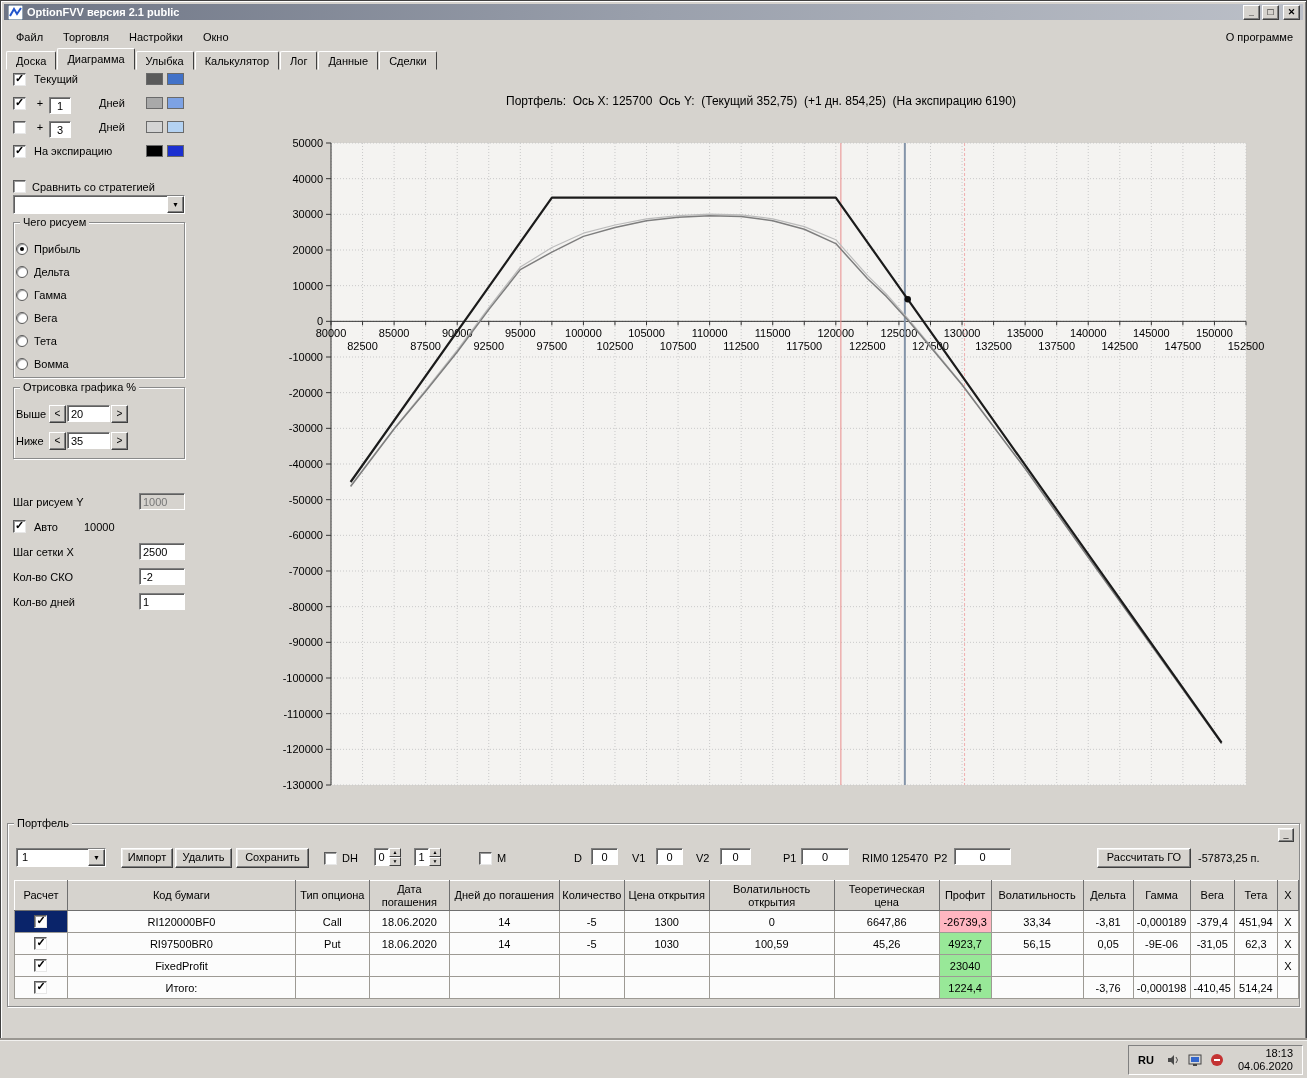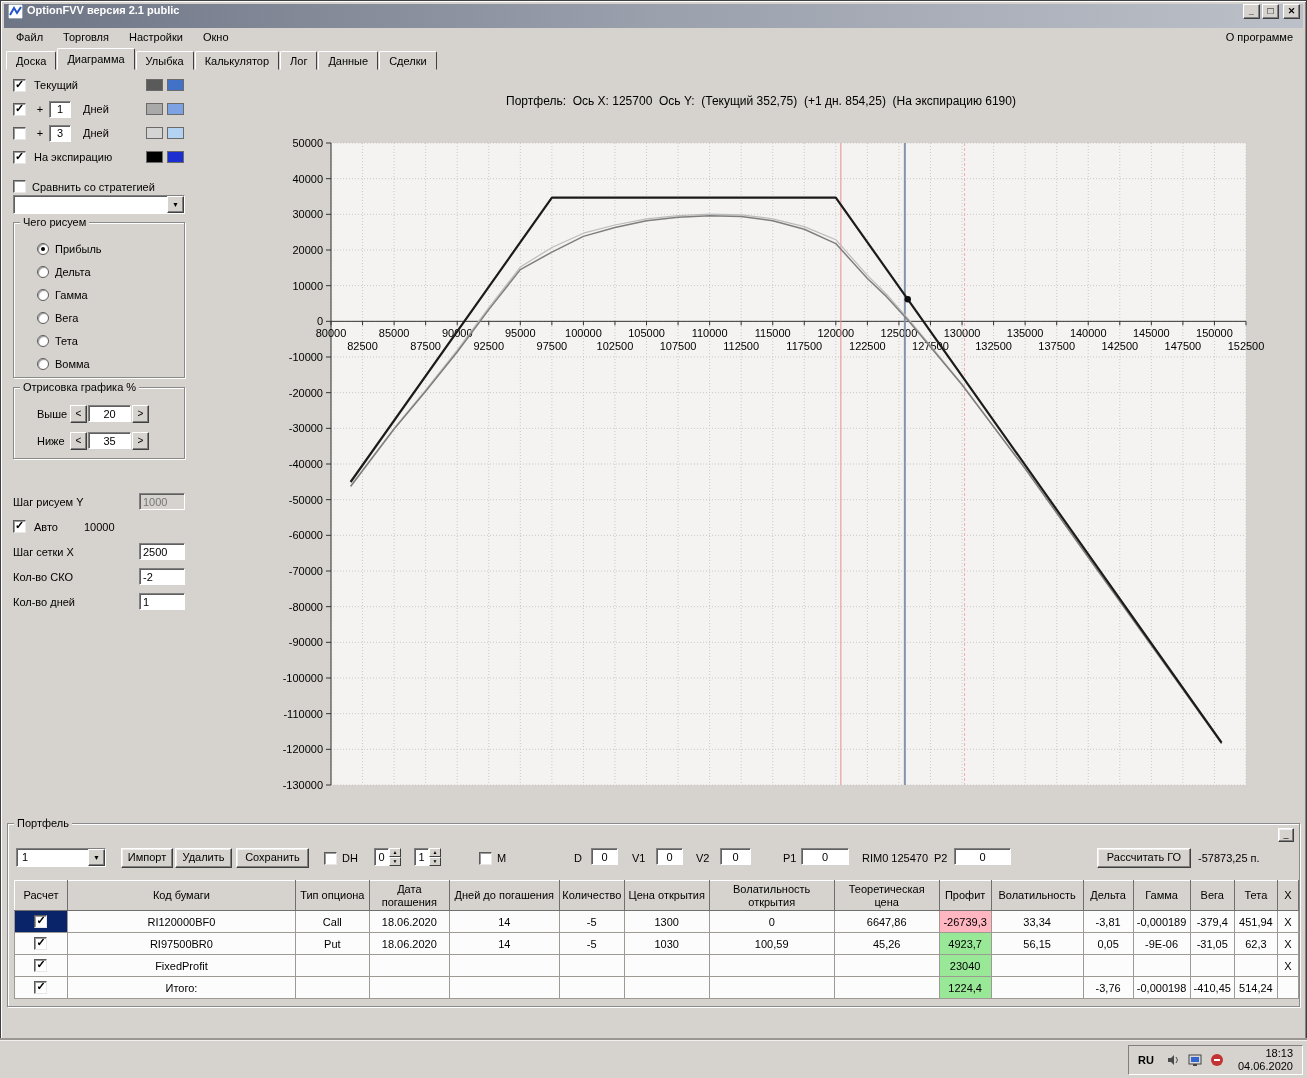--- a/index.html
+++ b/index.html
@@ -1,81 +1,81 @@
 <!DOCTYPE html>
 <html><head>
 <meta charset="utf-8">
 <style>
   *{box-sizing:border-box;margin:0;padding:0;cursor:default}
   html,body{width:1307px;height:1078px;overflow:hidden;background:#808080;
     font-family:"Liberation Sans",sans-serif;font-size:11px;color:#000}
   .window{position:absolute;left:0;top:0;width:1307px;height:1040px;background:#d6d3ce;
     border:1px solid #404040;box-shadow:inset 1px 1px 0 #fff,inset -1px -1px 0 #808080}
   
-  .titlebar{position:absolute;left:3px;top:3px;right:3px;height:24px;
-    background:linear-gradient(90deg,#6e7585,#9aa0ac,#bcc0c8);display:flex;align-items:flex-start;
+  .titlebar{position:absolute;left:3px;top:3px;right:3px;height:16px;
+    background:linear-gradient(90deg,#6e7585,#9aa0ac,#bcc0c8);display:flex;align-items:center;
     padding:0 2px;color:#fff;font-weight:bold}
   .t-icon{width:15px;height:15px;margin:0 4px 0 2px;flex:0 0 auto}
   .win-btns{margin-left:auto;display:flex;gap:2px;padding-right:1px}
   .win-btn{width:17px;height:15px;background:#d6d3ce;border:1px solid;border-color:#fff #404040 #404040 #fff;
     box-shadow:inset -1px -1px 0 #808080;font-size:9px;line-height:12px;text-align:center;color:#000;font-weight:bold}
   .win-btn.close{margin-left:2px}
   .win-btn.min::before{content:"_"}
   .win-btn.max::before{content:"□";font-size:10px}
   .win-btn.close::before{content:"✕"}
   
   .menubar{position:absolute;left:5px;top:25px;right:5px;height:21px;display:flex;align-items:center}
   .menu-item{padding:3px 10px}
   .menu-right{margin-left:auto;padding:3px 8px}
   
   .tabstrip{position:absolute;left:5px;top:47px;right:5px;height:22px;display:flex;align-items:flex-end}
   .tab{height:19px;padding:3px 9px 0;background:#d6d3ce;border:1px solid;border-color:#fff #404040 #d6d3ce #fff;
     border-radius:2px 2px 0 0;margin-right:1px}
   .tab.active{height:22px;padding-top:4px;position:relative;z-index:2}
   
   .left-panel{position:absolute;left:12px;top:66px;width:172px;padding-top:6px}
-  .toggle-row{display:flex;align-items:center;height:24px}
+  .toggle-row{display:flex;height:24px}
   .cb{width:13px;height:13px;background:#fff;border:1px solid;border-color:#5a5a5a #e8e8e8 #e8e8e8 #5a5a5a;
     box-shadow:inset 1px 1px 0 #9a9a9a;display:inline-block;flex:0 0 auto;
     font-size:11px;line-height:11px;text-align:center;font-weight:bold}
   .cb.on::before{content:"✓";position:relative;top:-1px}
   .plus{margin-left:9px;width:10px;text-align:center}
   .days-input{width:22px;height:16px;margin-left:4px;text-align:center}
   .tlabel{margin-left:8px}
-  .toggle-row.hasdays .tlabel{margin-left:12px}
+  .toggle-row.hasdays .tlabel{margin-left:28px}
   .swatches{margin-left:auto;display:flex;gap:4px;margin-right:1px}
   .swatch{width:17px;height:12px;display:inline-block;border:1px solid #6a6a6a}
   .compare-row{display:flex;align-items:flex-end;height:24px}
   .compare-row .tlabel{margin-left:6px}
   .tin{background:#fff;border:1px solid;border-color:#808080 #fff #fff #808080;
     box-shadow:inset 1px 1px 0 #5f5f5f;height:17px;font-family:"Liberation Sans",sans-serif;font-size:11px;padding:0 3px}
   .tin:disabled,.tin.dis{background:#d6d3ce;color:#777}
   .combo{display:flex;height:19px;margin-top:2px;border:1px solid;border-color:#808080 #fff #fff #808080;
     box-shadow:inset 1px 1px 0 #5f5f5f;background:#fff}
   .combo .field{flex:1;padding:2px 4px}
   .combo .drop{width:17px;background:#d6d3ce;border:1px solid;border-color:#fff #404040 #404040 #fff;
     box-shadow:inset -1px -1px 0 #808080;text-align:center;font-size:7px;line-height:16px}
   .combo .drop::before{content:"▼"}
   .group{border:1px solid #8a8a8a;box-shadow:inset 1px 1px 0 #fff,1px 1px 0 #fff;position:relative;
-    padding:14px 23px 4px}
+    padding:14px 2px 4px}
   .group-title{position:absolute;top:-7px;left:6px;background:#d6d3ce;padding:0 3px}
   .group-draw{margin-top:8px;height:156px}
   .radio-row{display:flex;align-items:center;height:23px}
   .radio{width:12px;height:12px;border-radius:50%;background:#fff;border:1px solid #5a5a5a;
     box-shadow:inset 1px 1px 1px #9a9a9a;position:relative;flex:0 0 auto}
   .radio.on::after{content:"";position:absolute;left:3px;top:3px;width:4px;height:4px;border-radius:50%;background:#000}
   .rlabel{margin-left:6px}
   .group-range{margin-top:9px;height:72px;padding-top:12px}
   .range-row{display:flex;align-items:center;height:27px;gap:1px}
   .rg-label{width:32px}
   .sbtn{width:17px;height:18px;background:#d6d3ce;border:1px solid;border-color:#fff #404040 #404040 #fff;
     box-shadow:inset -1px -1px 0 #808080;text-align:center;line-height:16px;font-size:10px}
   .sbtn.dec::before{content:"<"}
   .sbtn.inc::before{content:">"}
-  .range-input{width:43px;text-align:center}
+  .range-input{width:43px;}
   .fieldrows{margin-top:30px}
   .field-row{display:flex;align-items:center;height:25px}
   .field-row .flabel{flex:1}
   .field-row .tin{width:46px}
   .auto-extra{margin-left:26px}
   
   .chart-title{position:absolute;left:250px;top:93px;width:1020px;text-align:center;font-size:12px;white-space:pre}
   .chart-svg{position:absolute;left:250px;top:130px;width:1020px;height:690px}
   .chart-svg text{font-family:"Liberation Sans",sans-serif;font-size:11px;fill:#000}
   

